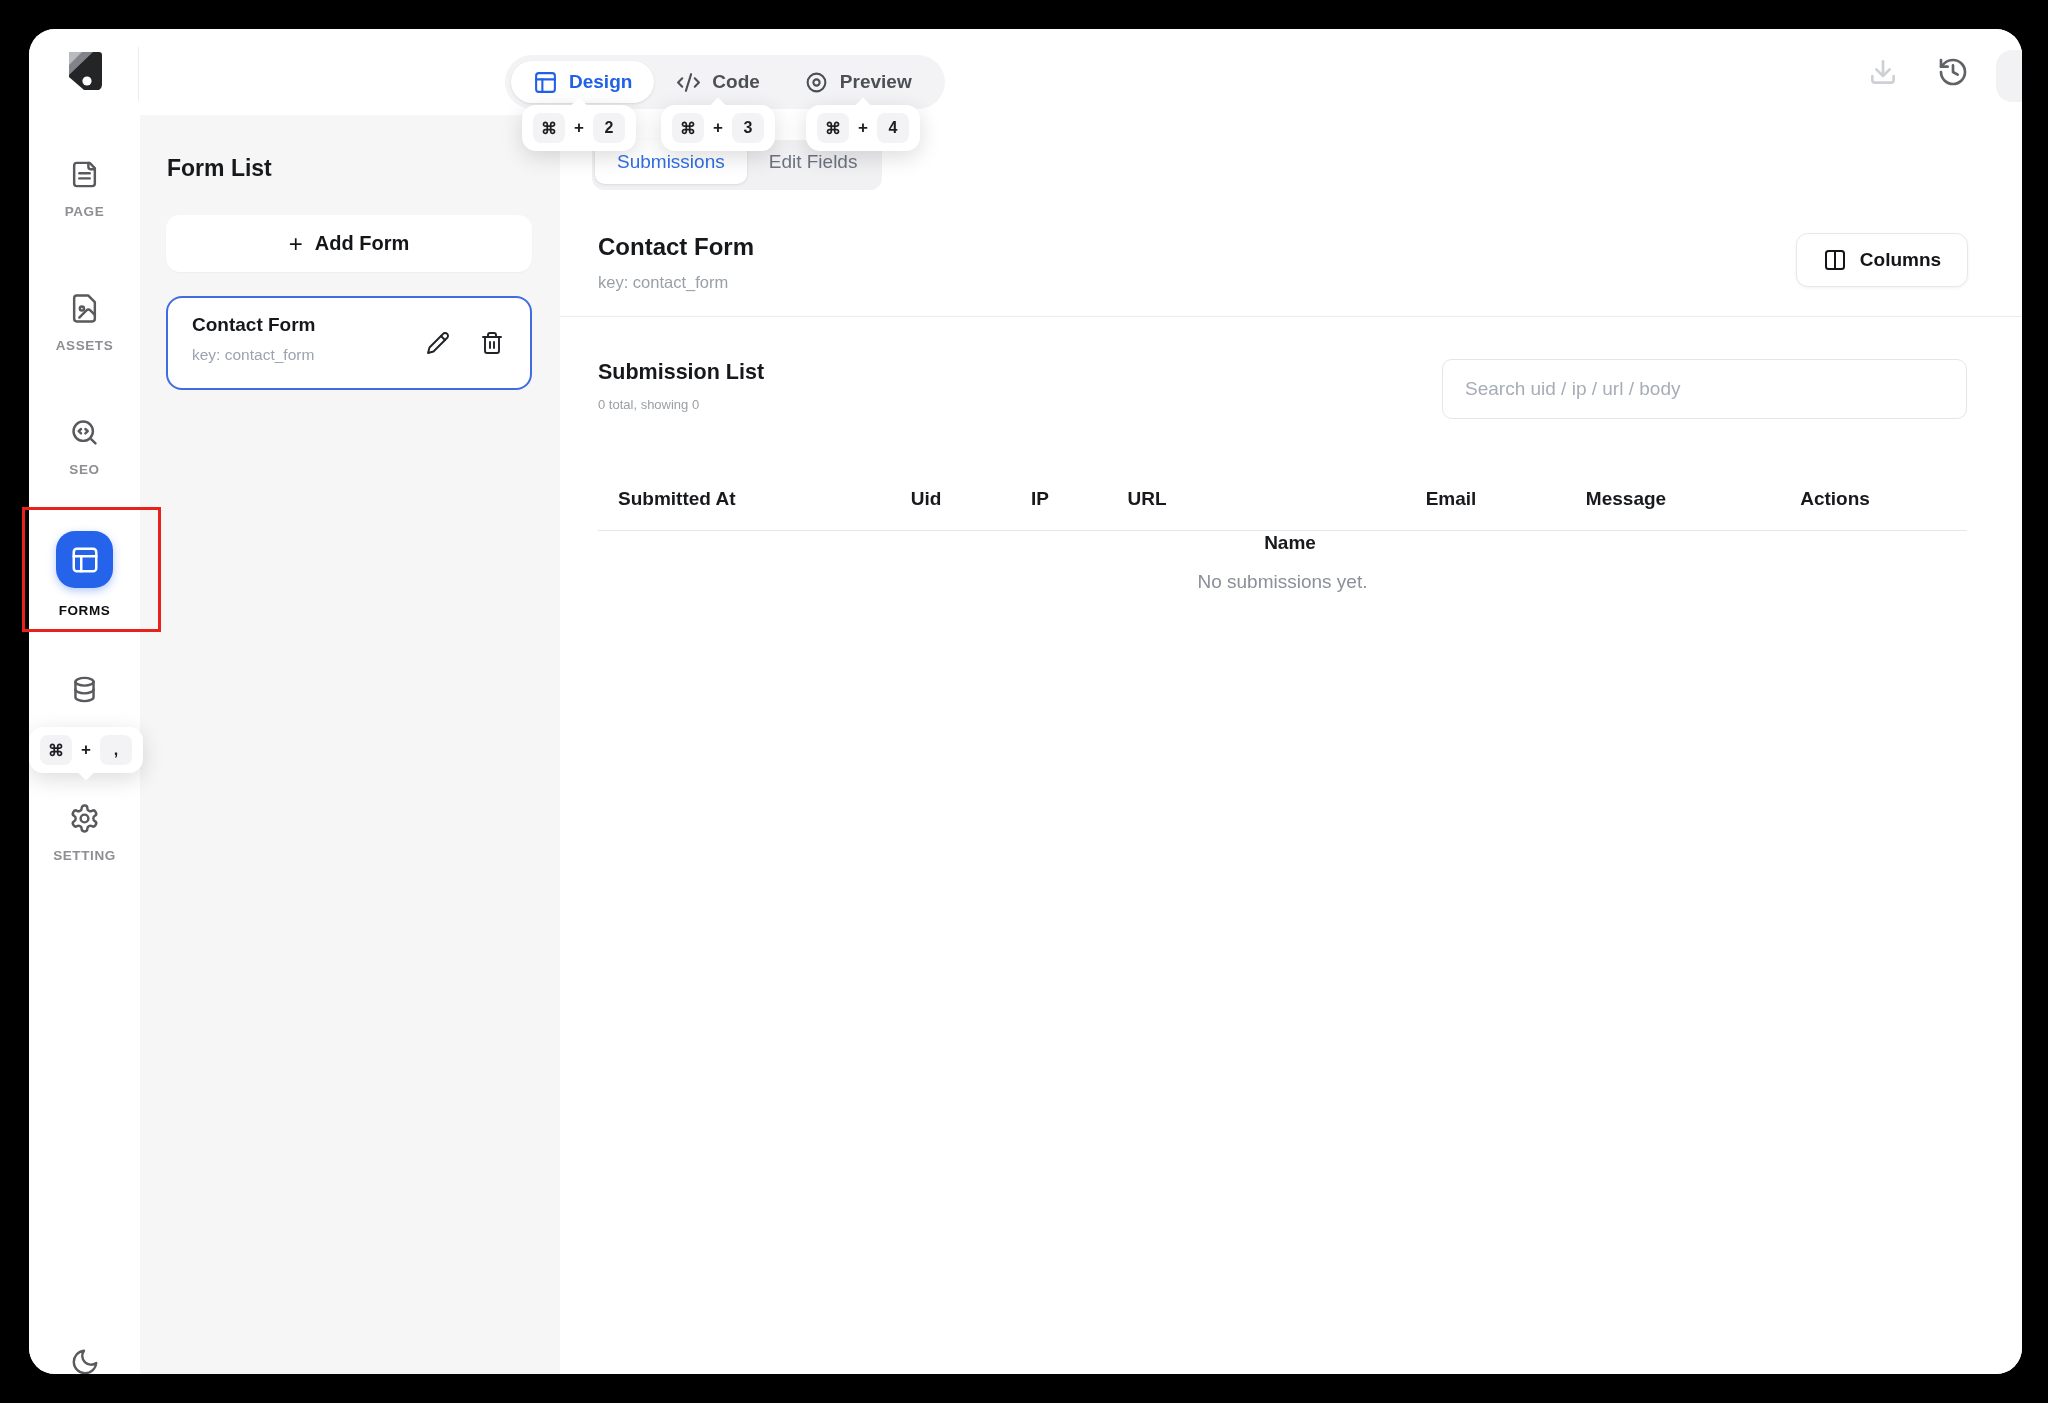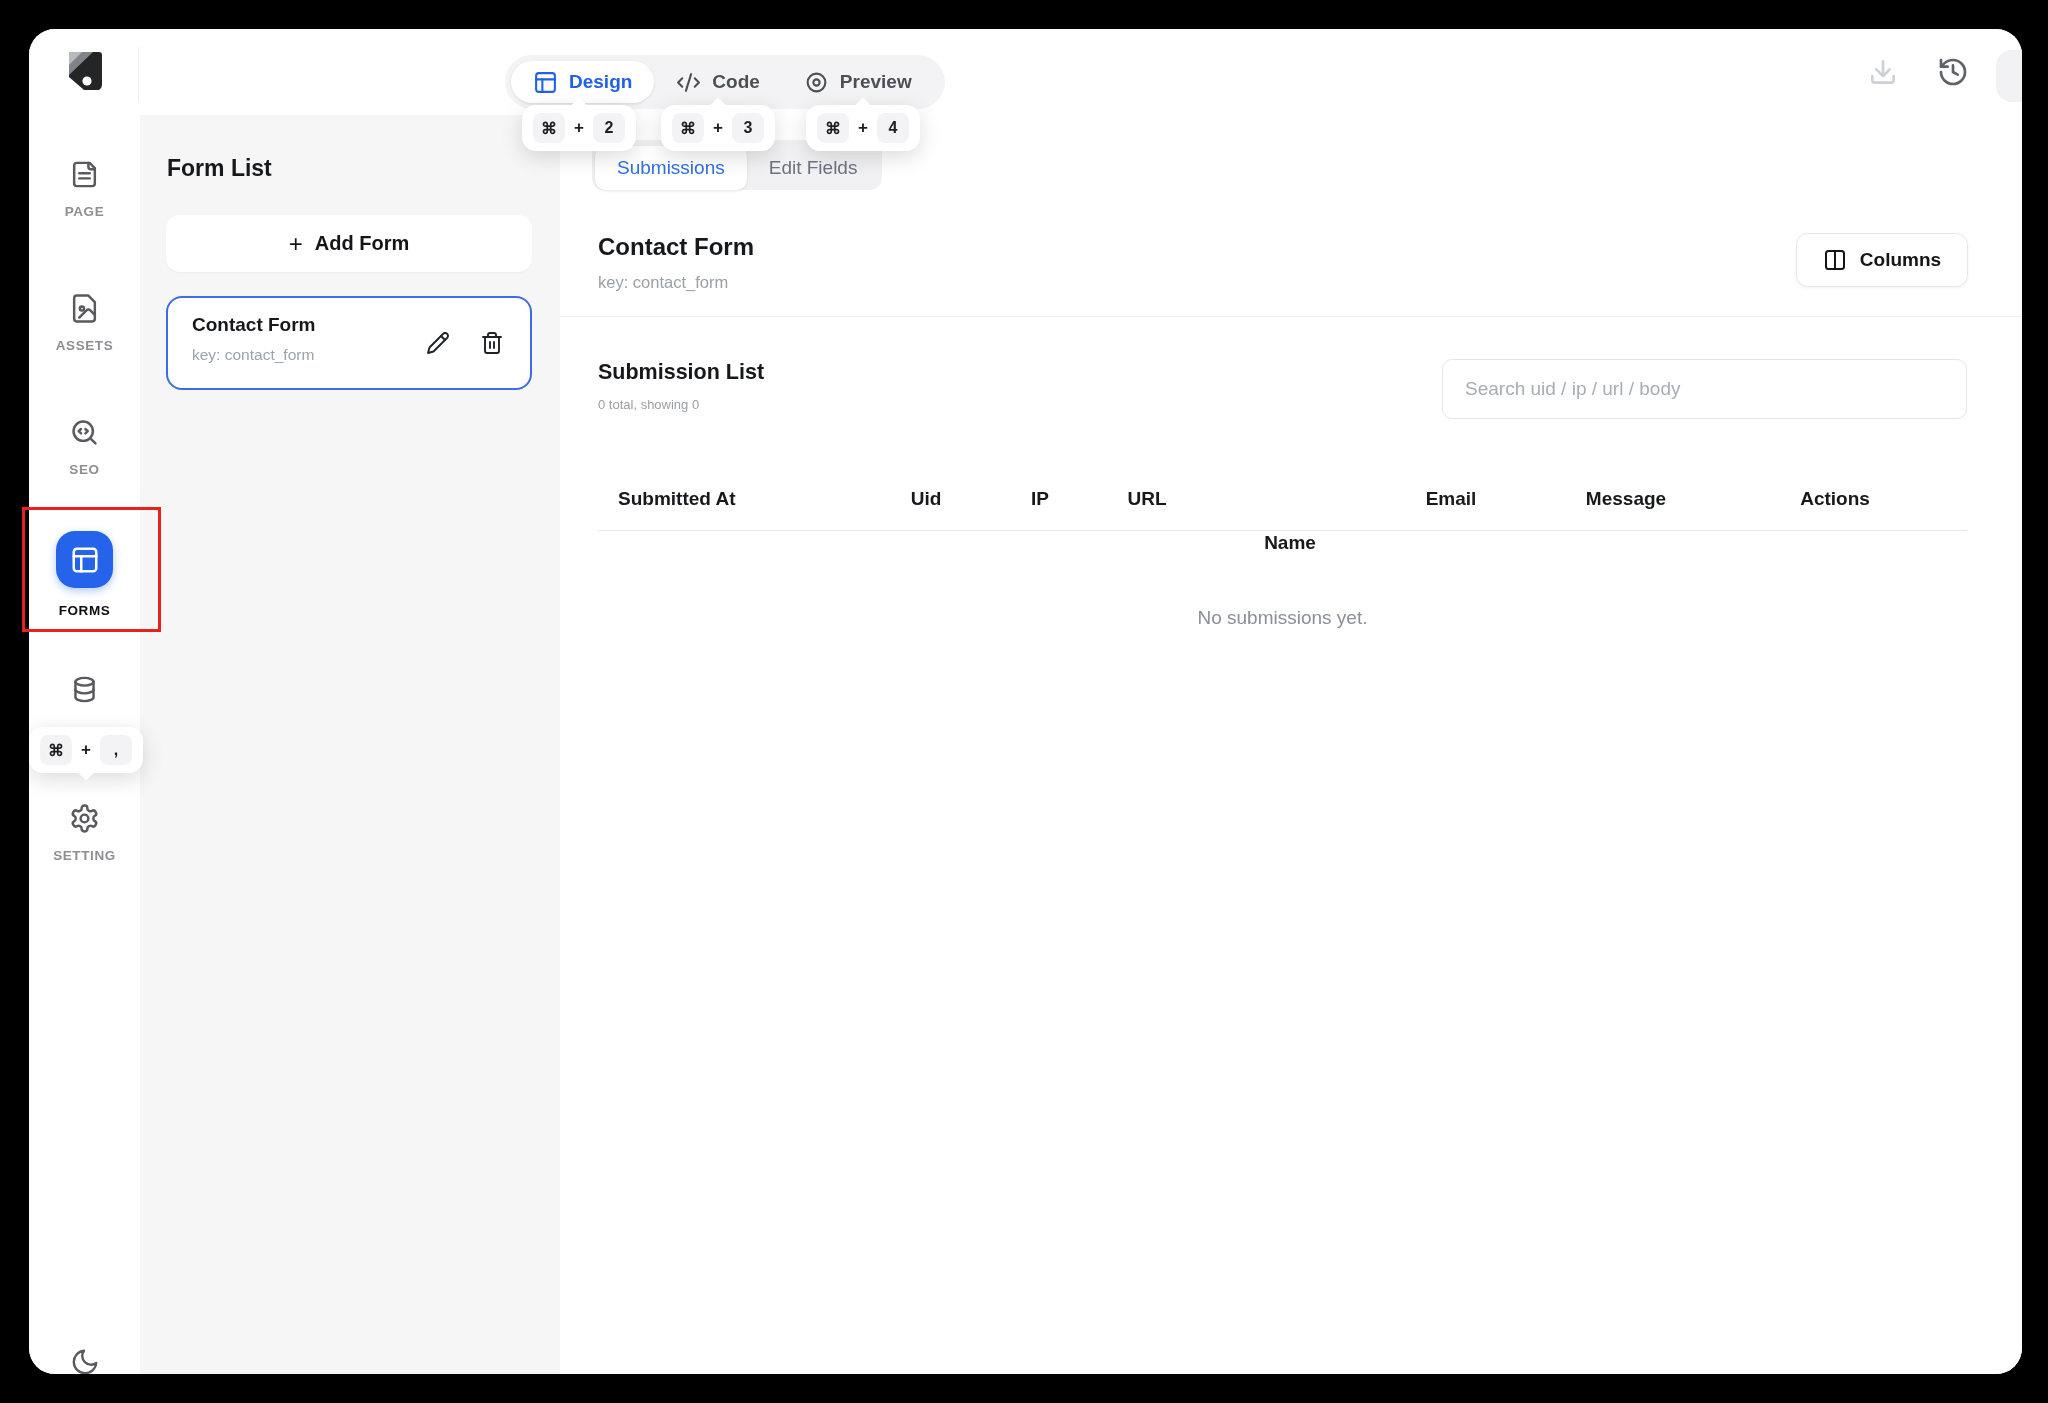--- a/index.html
+++ b/index.html
@@ -82,21 +82,21 @@
     padding:16px 20px 0 24px;
   }
   .form-card-name { font-size:19px; font-weight:700; }
   .form-card-key { font-size:15.5px; color:#9ca3af; margin-top:10px; }
   .card-actions { position:absolute; right:26px; top:33px; display:flex; gap:30px; color:#1f2227; }
   .icon-btn { background:none; border:none; padding:0; color:inherit; cursor:pointer; line-height:0; }
   
   .main { position:relative; flex:1; background:#fff; }
   .main-tabs {
     position:absolute; left:32px; top:25px; height:50px;
-    background:#f1f1f4; border-radius:12px; display:flex; align-items:flex-end; padding:0 3px;
+    background:#f1f1f4; border-radius:12px; display:flex; align-items:flex-start; padding:0 3px;
   }
   .main-tab { font-size:19px; color:#6b7280; padding:0 22px; height:44px; display:flex; align-items:center; }
   .main-tab.active {
     background:#fff; border-radius:10px; color:#2f6fe4; font-weight:500;
     box-shadow:0 1px 3px rgba(0,0,0,.10);
   }
   .main-heading { position:absolute; left:38px; top:118px; font-size:24px; font-weight:700; }
   .main-heading-key { position:absolute; left:38px; top:158px; font-size:16.5px; color:#9aa0a6; }
   .columns-btn {
     position:absolute; left:1236px; top:118px; width:172px; height:54px;
@@ -110,21 +110,21 @@
   .search-input {
     position:absolute; left:882px; top:244px; width:525px; height:60px;
     border:1px solid #e3e5e9; border-radius:10px; padding:0 22px;
     font-family:inherit; font-size:19px; color:#16181b; background:#fff; outline:none;
   }
   .search-input::placeholder { color:#a6adb5; }
   .table-wrap { position:absolute; left:38px; top:356px; width:1369px; }
   .thead { position:relative; height:60px; border-bottom:1px solid #e6e7ea; }
   .th { position:absolute; top:17px; font-size:19px; font-weight:700; color:#17191c; white-space:nowrap; }
   .th.centered { transform:translateX(-50%); }
-  .empty-msg { margin-top:76px; text-align:center; font-size:19px; color:#8a8f98; }
+  .empty-msg { margin-top:40px; text-align:center; font-size:19px; color:#8a8f98; }
   
   .annotation-rect {
     position:absolute; left:22px; top:507px; width:139px; height:125px;
     border:3px solid #e8211d; z-index:60; pointer-events:none;
   }
   svg { display:block; }
 </style>
 </head>
 <body>
 

